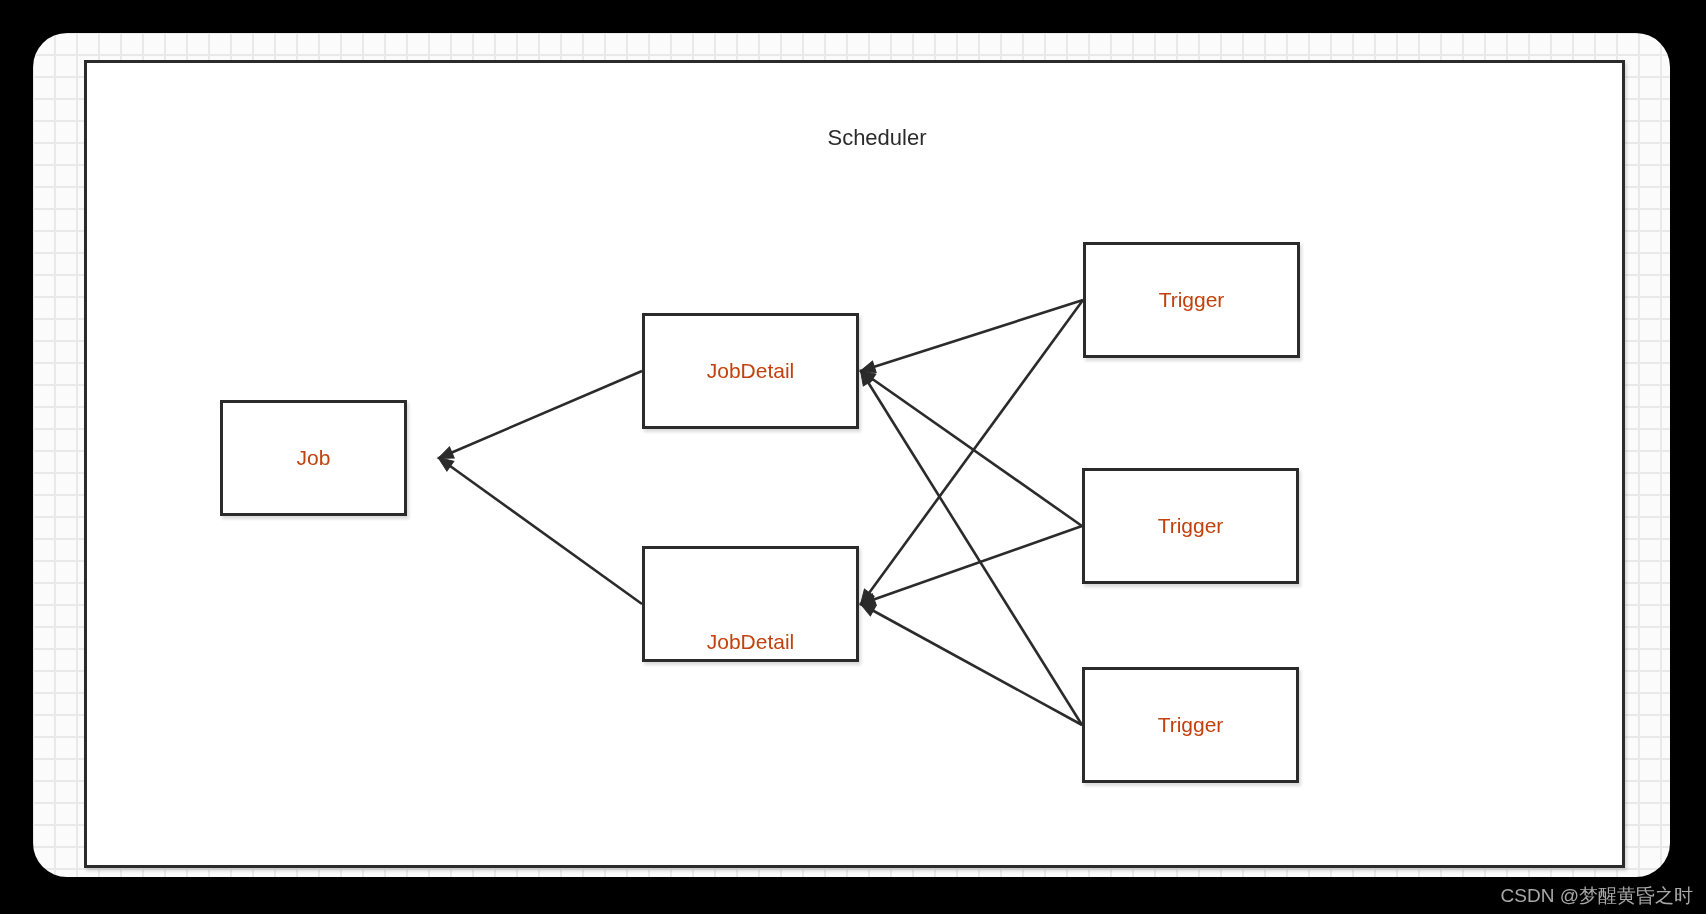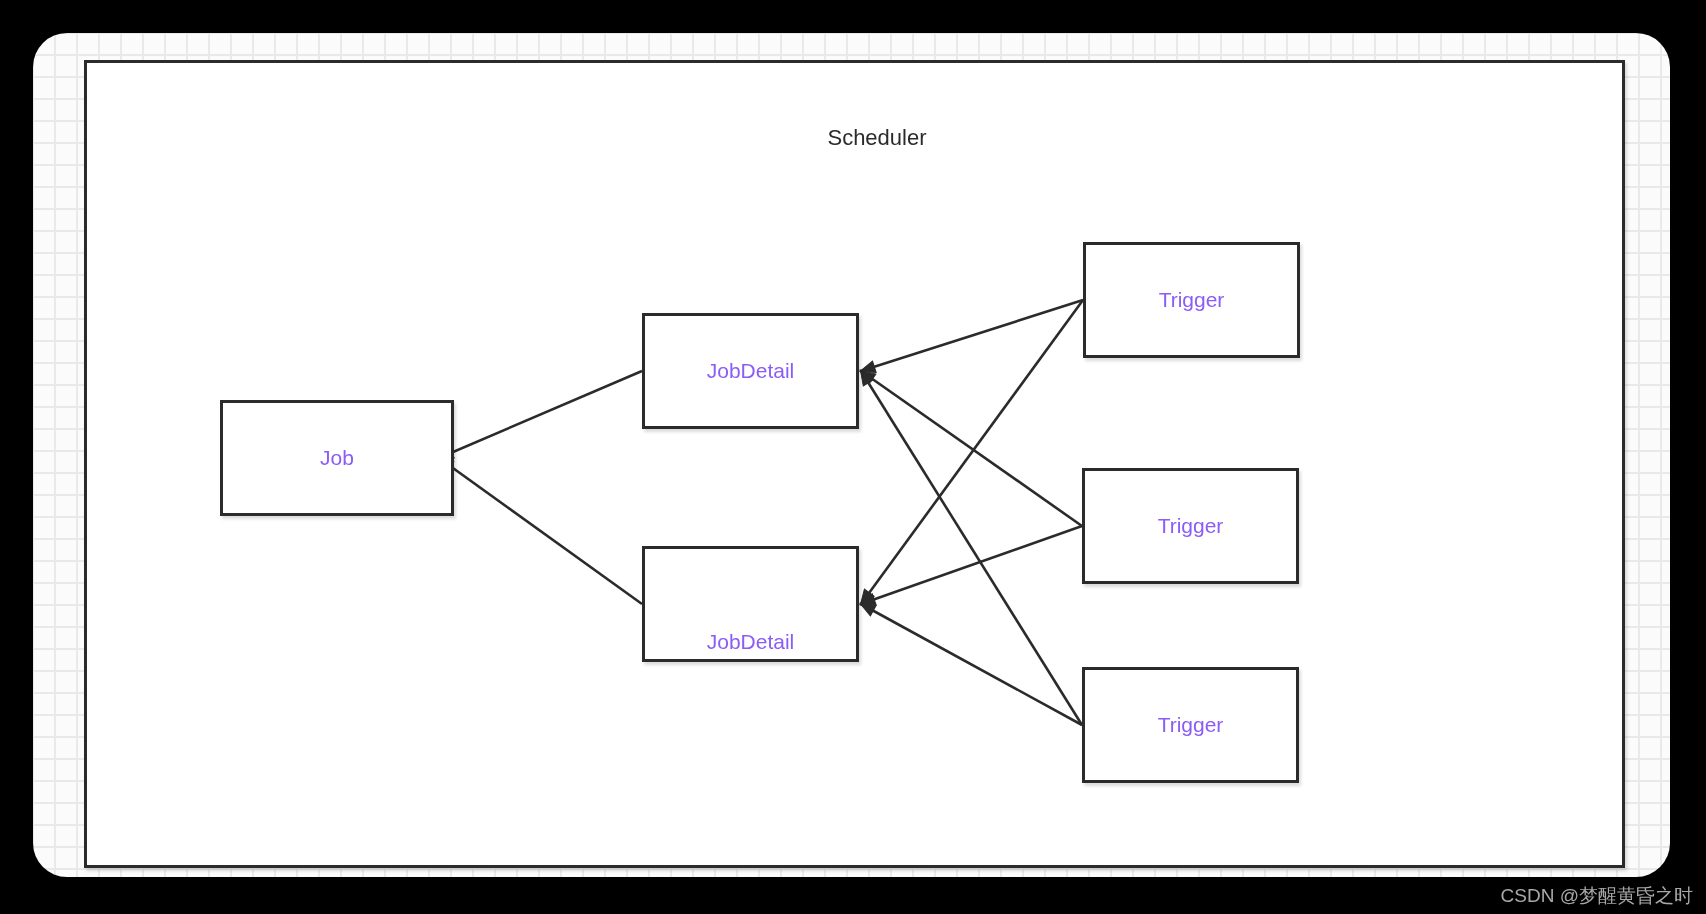--- a/index.html
+++ b/index.html
@@ -77,21 +77,21 @@
     justify-content: center;
     z-index: 10;
   }
   .node.label-bottom {
     align-items: flex-end;
     padding-bottom: 4px;
   }
   .node-label {
     font-size: 21px;
     line-height: 26px;
-    color: #8b5cf6;
+    color: #c2410c;
     white-space: nowrap;
   }
 
   .watermark {
     position: absolute;
     right: 13px;
     bottom: 6px;
     font-size: 19px;
     line-height: 24px;
     color: #a8a8a8;
@@ -119,21 +119,21 @@
   <line x1="642" y1="371" x2="439" y2="458" class="edge-line" marker-end="url(#arrowhead)"></line>
       <line x1="642" y1="604" x2="439" y2="458" class="edge-line" marker-end="url(#arrowhead)"></line>
       <line x1="1083" y1="300" x2="861" y2="371" class="edge-line" marker-end="url(#arrowhead)"></line>
       <line x1="1083" y1="300" x2="861" y2="604" class="edge-line" marker-end="url(#arrowhead)"></line>
       <line x1="1082" y1="526" x2="861" y2="371" class="edge-line" marker-end="url(#arrowhead)"></line>
       <line x1="1082" y1="526" x2="861" y2="604" class="edge-line" marker-end="url(#arrowhead)"></line>
       <line x1="1082" y1="725" x2="861" y2="371" class="edge-line" marker-end="url(#arrowhead)"></line>
       <line x1="1082" y1="725" x2="861" y2="604" class="edge-line" marker-end="url(#arrowhead)"></line>
     </svg>
 
-  <div class="node" style="left: 220px; top: 400px; width: 234px; height: 116px;">
+  <div class="node" style="left: 220px; top: 400px; width: 187px; height: 116px;">
     <span class="node-label">Job</span>
   </div>
 
   <div class="node" style="left: 642px; top: 313px; width: 217px; height: 116px;">
     <span class="node-label">JobDetail</span>
   </div>
 
   <div class="node label-bottom" style="left: 642px; top: 546px; width: 217px; height: 116px;">
     <span class="node-label">JobDetail</span>
   </div>

